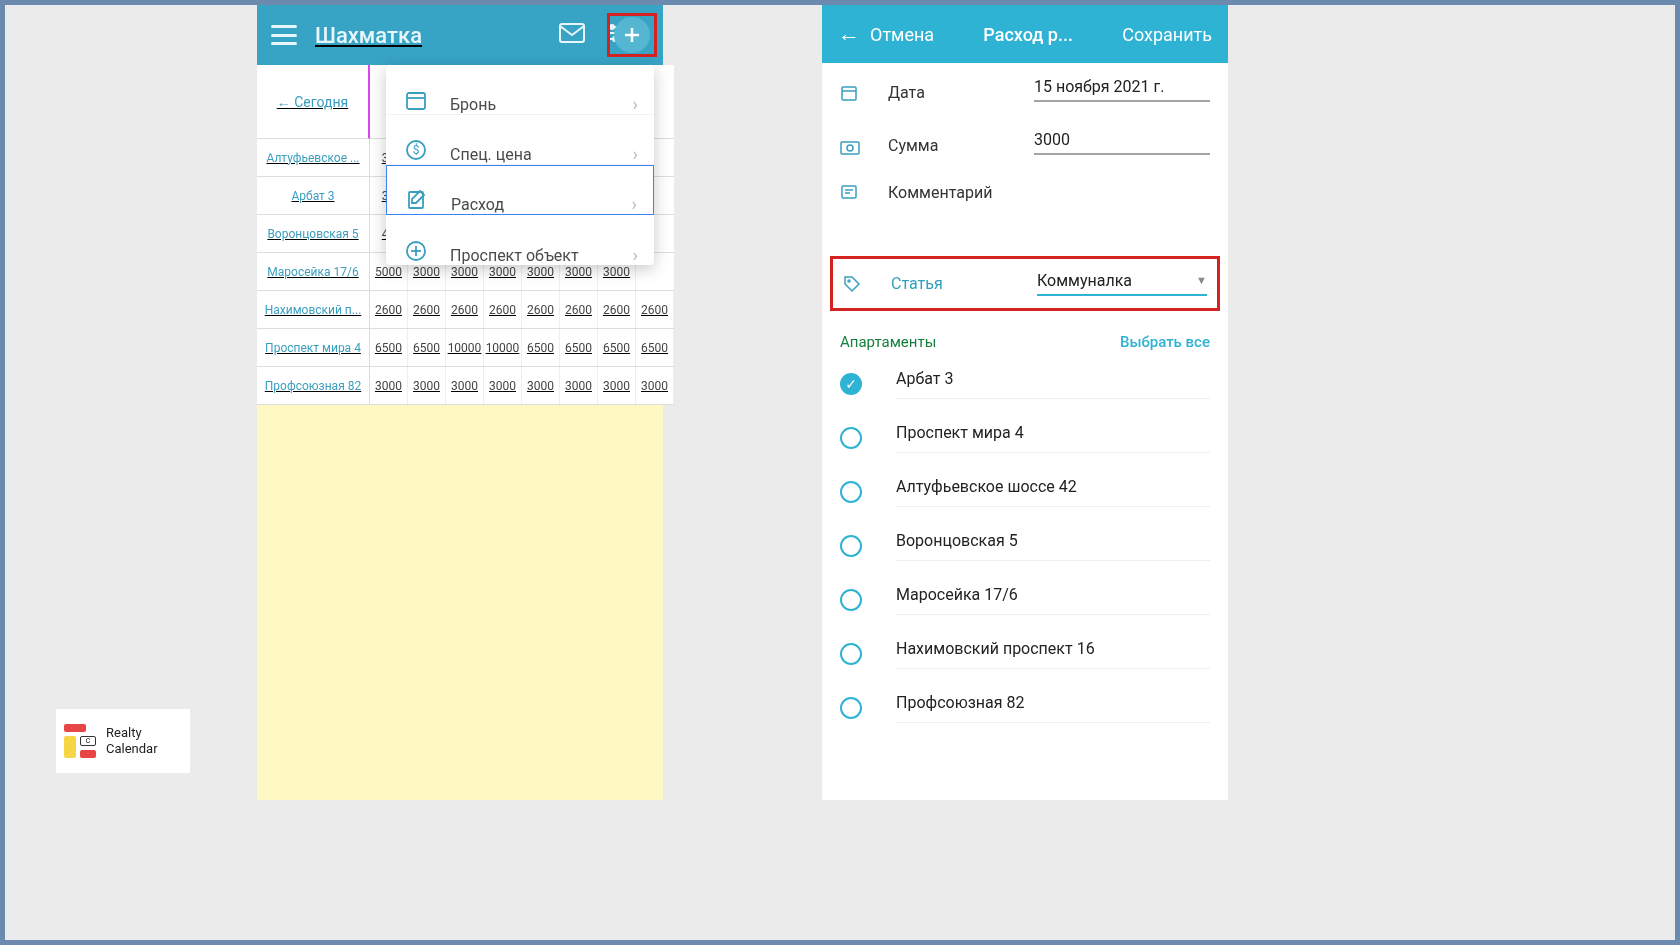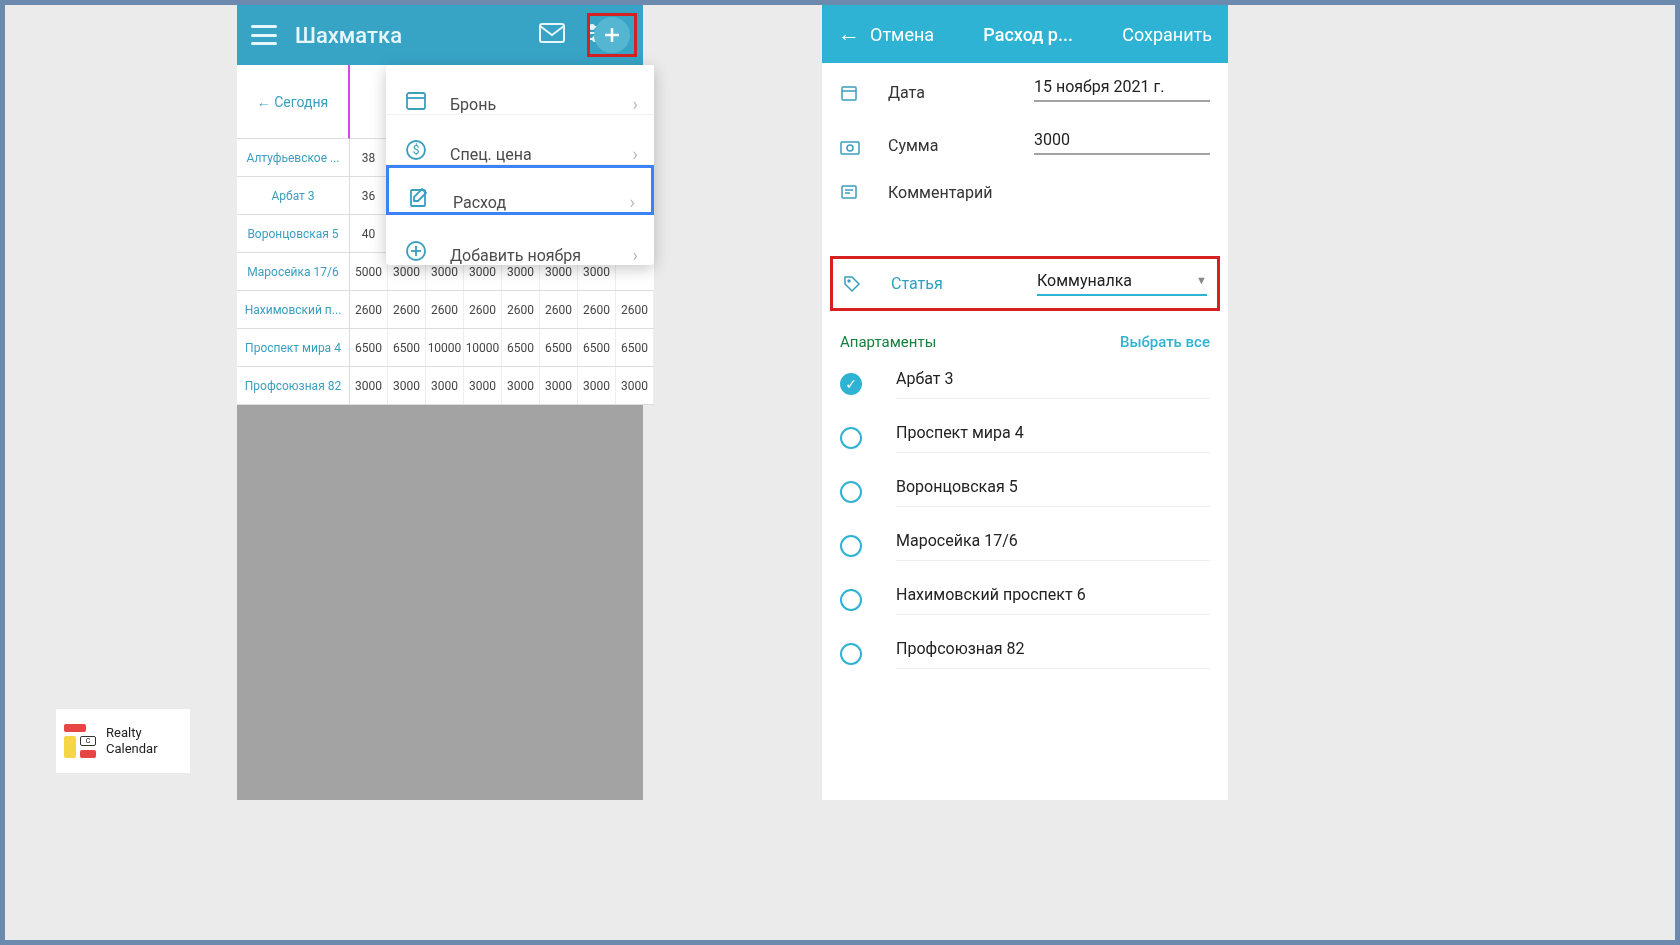--- a/index.html
+++ b/index.html
@@ -1,18 +1,18 @@
 <!DOCTYPE html>
 <html><head>
 <meta charset="utf-8">
 <style>
 * { margin: 0; padding: 0; box-sizing: border-box; font-family: -apple-system, Roboto, Arial, sans-serif; }
 body { background: #ebebeb; width: 1680px; height: 945px; position: relative; border: 5px solid #6b8aad; }
 
-.phone-left { position: absolute; left: 232px; top: 0; width: 406px; height: 795px; background: #a3a3a3; }
+.phone-left { position: absolute; left: 252px; top: 0; width: 406px; height: 795px; background: #fef9c3; text-decoration: underline; }
 .phone-right { position: absolute; left: 817px; top: 0; width: 406px; height: 795px; background: #fff; }
 
 .toolbar { height: 60px; background: #37a4c6; display: flex; align-items: center; padding: 0 14px; color: #fff; }
 .toolbar .title { font-size: 22px; font-weight: 500; margin-left: 18px; flex: 1; color: #e6f6fb; }
 .menu-burger { width: 26px; height: 20px; display: flex; flex-direction: column; justify-content: space-between; }
 .menu-burger span { height: 3px; background: #e6f6fb; border-radius: 2px; }
 .envelope-icon, .sliders-icon { margin-right: 20px; color: #e6f6fb; }
 .plus-btn { width: 36px; height: 36px; border-radius: 50%; background: #55b6d1; display: flex; align-items: center; justify-content: center; color: #fff; }
 .highlight-red { border: 3px solid #d62121; }
 
@@ -24,21 +24,21 @@
 .hdr-row { height: 74px; border-bottom: 1px solid #ddd; display: flex; }
 .data-row { height: 38px; border-bottom: 1px solid #ddd; display: flex; }
 .data-c { width: 38px; border-right: 1px solid #eee; display: flex; align-items: center; justify-content: center; font-size: 12px; color: #444; }
 
 .popup { position: absolute; left: 381px; top: 60px; width: 268px; background: #fff; border-radius: 4px; box-shadow: 0 4px 16px rgba(0,0,0,0.22); z-index: 10; }
 .popup-item { height: 50px; display: flex; align-items: flex-end; padding: 0 16px; border-bottom: 1px solid #f2f2f2; cursor: pointer; }
 .popup-item:last-child { border-bottom: none; }
 .popup-icon { width: 28px; height: 28px; margin-right: 20px; display: flex; align-items: center; justify-content: center; color: #3a9ebf; }
 .popup-label { flex: 1; color: #4b4b4b; font-size: 16px; }
 .popup-chev { color: #bbb; font-size: 18px; }
-.popup-item.highlight-red { border: 3px solid #3b82f6; }
+.popup-item.highlight-red { border: 1px solid #3b82f6; }
 
 .toolbar2 { height: 58px; background: #2fb3d4; display: flex; align-items: center; padding: 0 16px; color: #fff; }
 .toolbar2 .back { display: flex; align-items: center; font-size: 18px; }
 .toolbar2 .back span.arrow { margin-right: 10px; font-size: 22px; }
 .toolbar2 .ttl { flex: 1; text-align: center; font-size: 18px; font-weight: 500; }
 .toolbar2 .save { font-size: 18px; }
 
 .form-row { display: flex; align-items: flex-end; padding: 14px 18px; }
 .form-icon { width: 24px; color: #3a9ebf; margin-right: 24px; display: flex; align-items: center; }
 .form-label { width: 146px; color: #333; font-size: 16px; }
@@ -204,21 +204,21 @@
       <div class="popup-chev">›</div>
     </div>
     <div class="popup-item">
       <div class="popup-icon">
         <svg width="22" height="22" viewBox="0 0 22 22" fill="none" stroke="currentColor" stroke-width="1.8">
           <circle cx="11" cy="11" r="9"></circle>
           <line x1="11" y1="6" x2="11" y2="16"></line>
           <line x1="6" y1="11" x2="16" y2="11"></line>
         </svg>
       </div>
-      <div class="popup-label">Добавить ноября</div>
+      <div class="popup-label">Проспект объект</div>
       <div class="popup-chev">›</div>
     </div>
   </div>
 
 <div class="phone-right">
   <div class="toolbar2">
     <div class="back">
       <span class="arrow">←</span>
       <span>Отмена</span>
     </div>
@@ -281,29 +281,33 @@
       <div class="apt-row">
         <div class="radio checked">✓</div>
         <div class="name">Арбат 3</div>
       </div>
       <div class="apt-row">
         <div class="radio"></div>
         <div class="name">Проспект мира 4</div>
       </div>
       <div class="apt-row">
         <div class="radio"></div>
+        <div class="name">Алтуфьевское шоссе 42</div>
+      </div>
+      <div class="apt-row">
+        <div class="radio"></div>
         <div class="name">Воронцовская 5</div>
       </div>
       <div class="apt-row">
         <div class="radio"></div>
         <div class="name">Маросейка 17/6</div>
       </div>
       <div class="apt-row">
         <div class="radio"></div>
-        <div class="name">Нахимовский проспект 6</div>
+        <div class="name">Нахимовский проспект 16</div>
       </div>
       <div class="apt-row">
         <div class="radio"></div>
         <div class="name">Профсоюзная 82</div>
       </div>
     </div>
 </div>
 
 <div class="logo-badge">
   <div class="logo-img">

